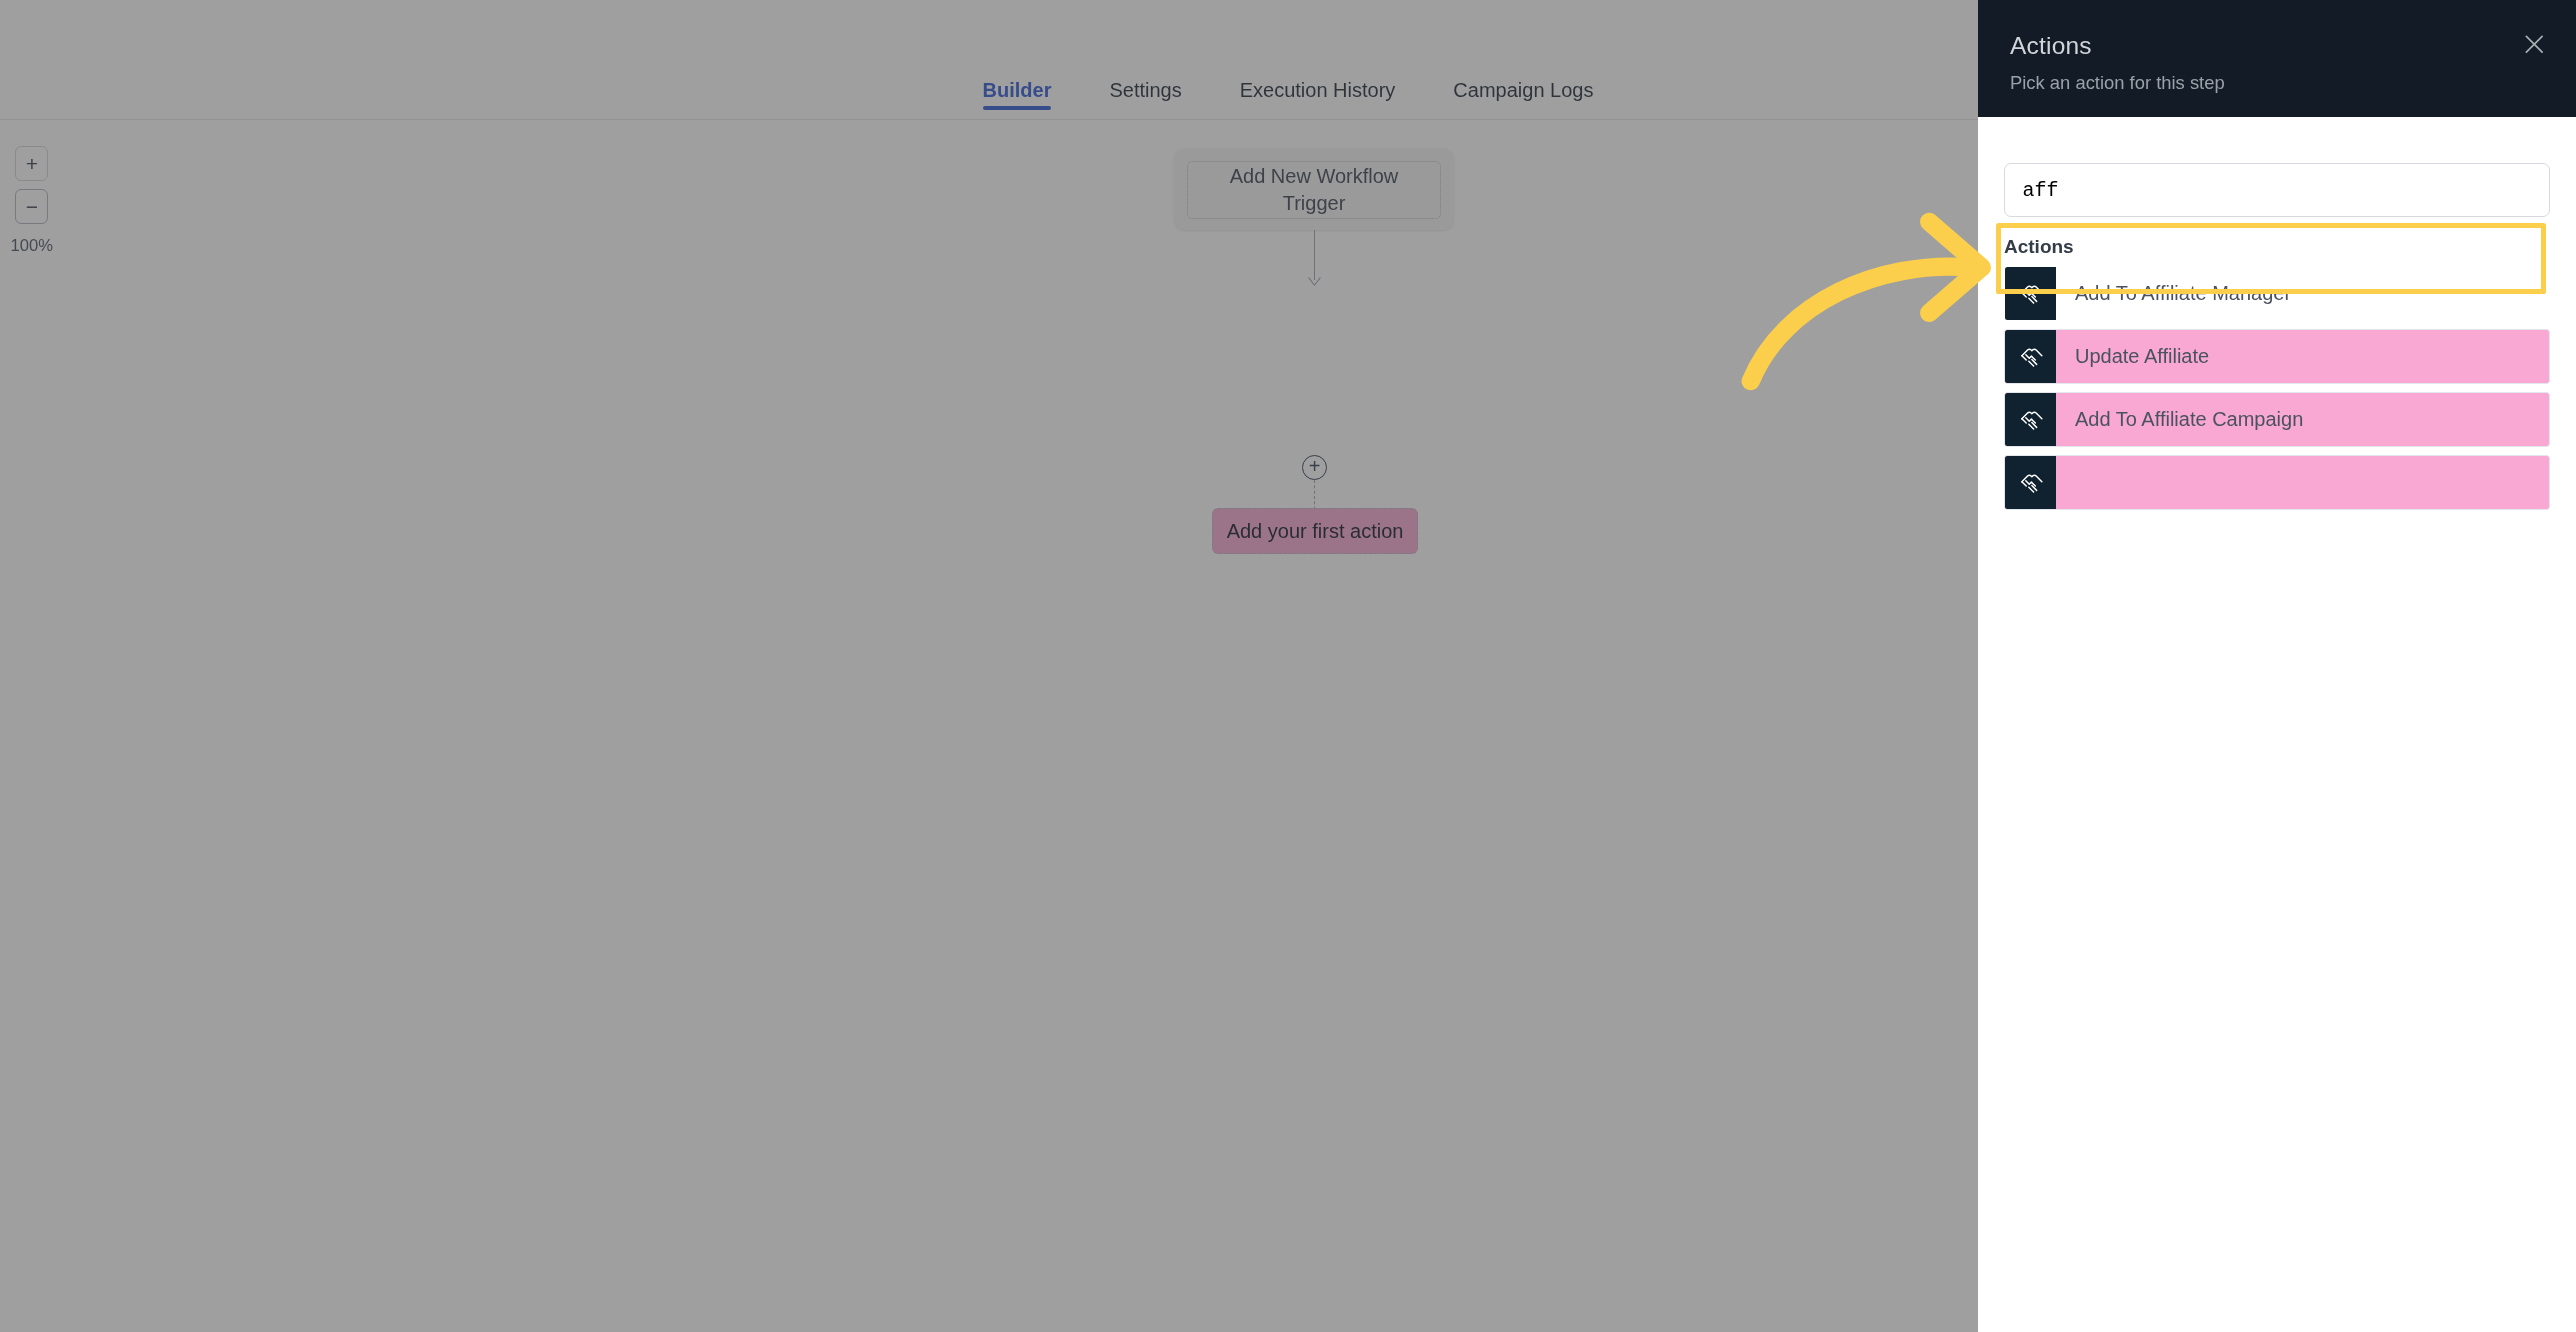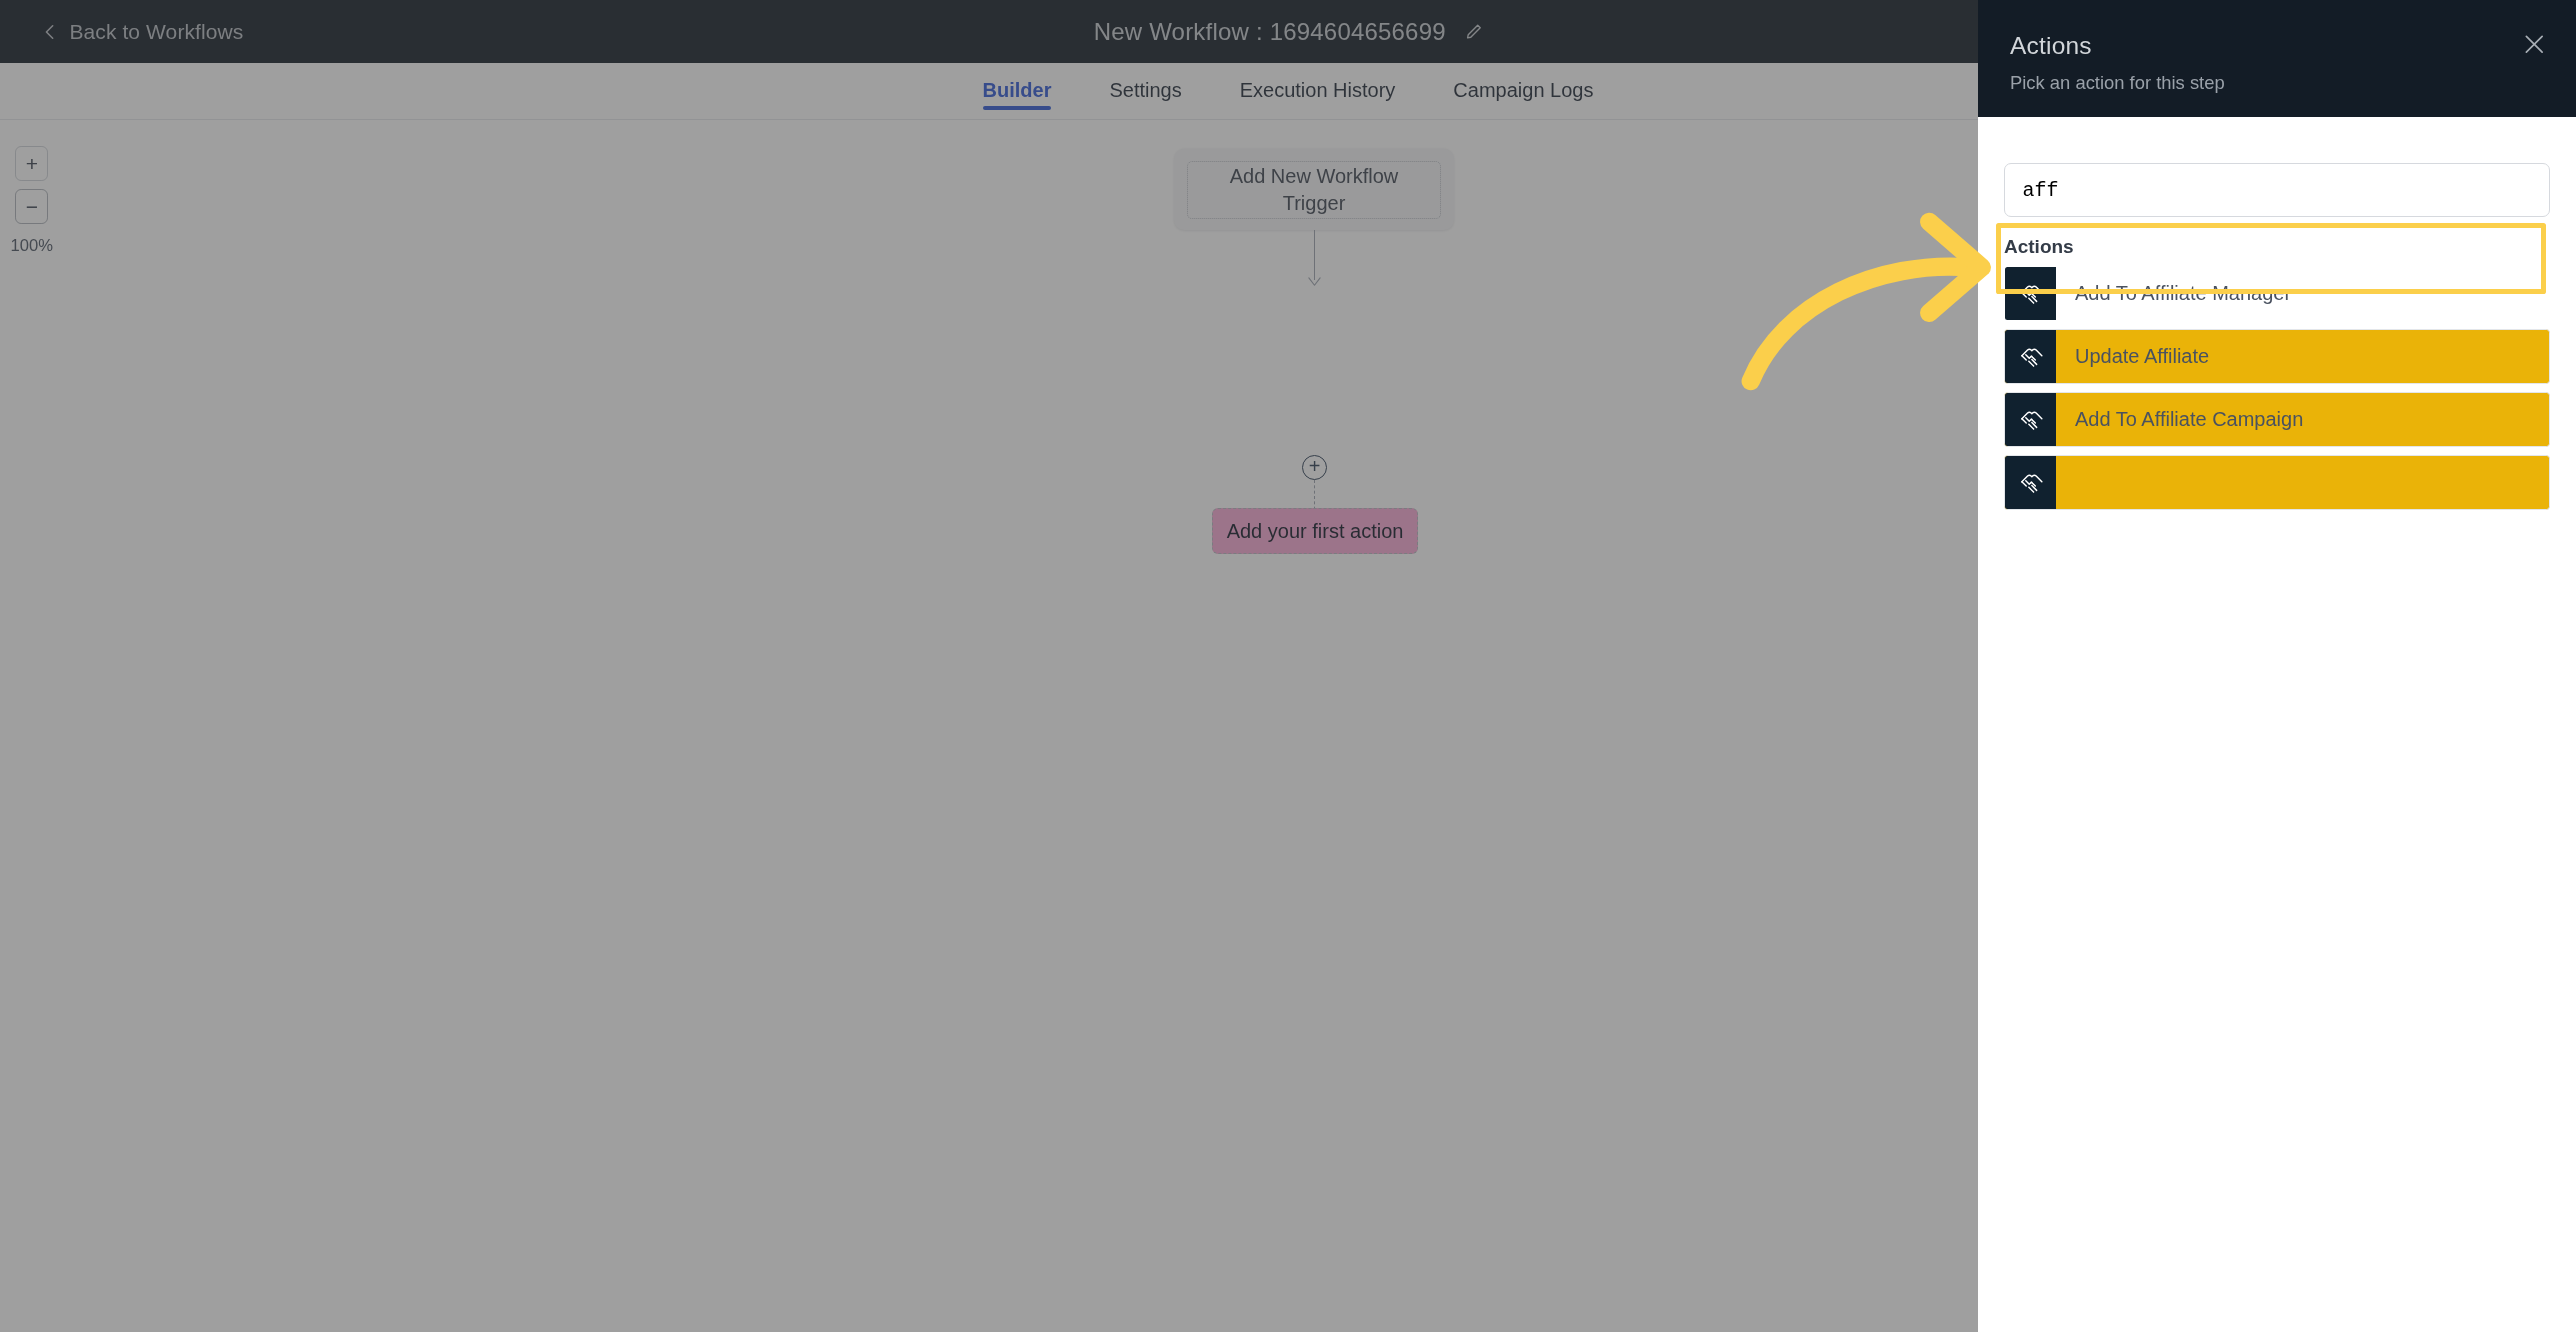--- a/index.html
+++ b/index.html
@@ -280,21 +280,21 @@
     display: flex;
     flex-direction: column;
     gap: 8px;
   }
   .action-item {
     display: flex;
     align-items: stretch;
     height: 55px;
     border: 0.9px solid #e3e6ea;
     border-radius: 3.5px;
-    background: #eab308;
+    background: #f9a8d4;
     cursor: pointer;
     overflow: hidden;
   }
   .action-item.highlighted {
     background: #ffffff;
     border-color: #ffffff;
   }
   .action-icon {
     flex: 0 0 51px;
     width: 51px;
@@ -331,39 +331,20 @@
     left: 1735px; top: 197px;
     width: 280px; height: 202px;
     overflow: visible;
   }
 </style>
 </head>
 <body>
 
 <div id="app">
 
-  <div class="topbar">
-    <div class="back-link">
-      <span class="chevron-left">
-        <svg viewBox="0 0 18 18" width="16" height="16" fill="none" stroke="#b9bec4" stroke-width="1.8" stroke-linecap="round" stroke-linejoin="round">
-          <polyline points="12,2 5,9 12,16"></polyline>
-        </svg>
-      </span>
-      <span class="back-label">Back to Workflows</span>
-    </div>
-
-    <div class="wf-title-wrap">
-      <span class="wf-title">New Workflow : 1694604656699</span>
-      <span class="pencil-icon">
-        <svg viewBox="0 0 20 20" width="17.5" height="17.5" fill="none" stroke="#c7ccd1" stroke-width="1.6" stroke-linecap="round" stroke-linejoin="round">
-          <path d="M14.5 2.6 17.4 5.5 6.6 16.3 3 17l0.7-3.6z"></path>
-        </svg>
-      </span>
-    </div>
-  </div>
 
   <div class="tabbar">
     <div class="tab active">
       <span>Builder</span>
     </div>
     <div class="tab">
       <span>Settings</span>
     </div>
     <div class="tab">
       <span>Execution History</span>

